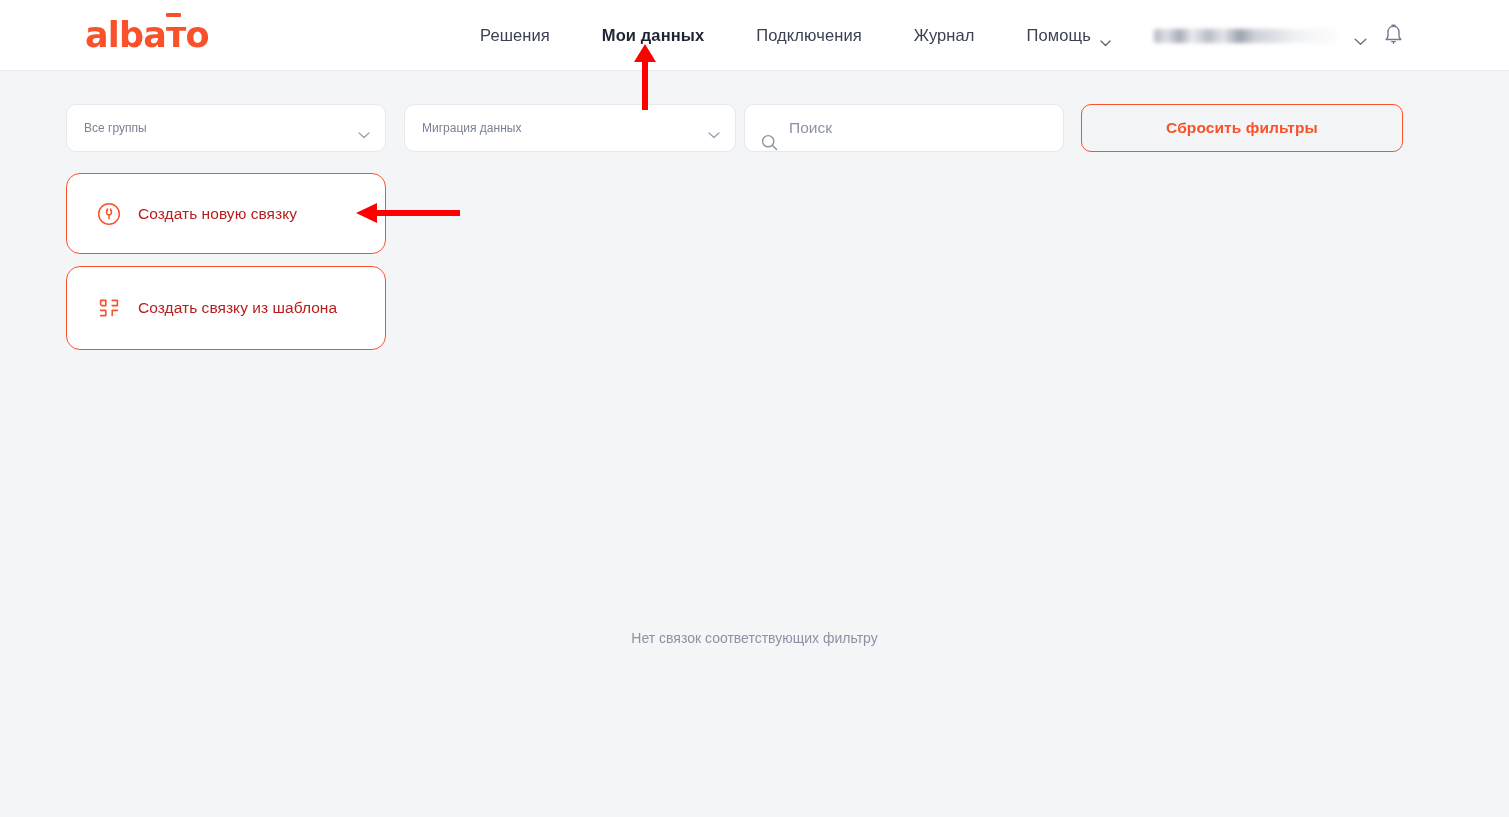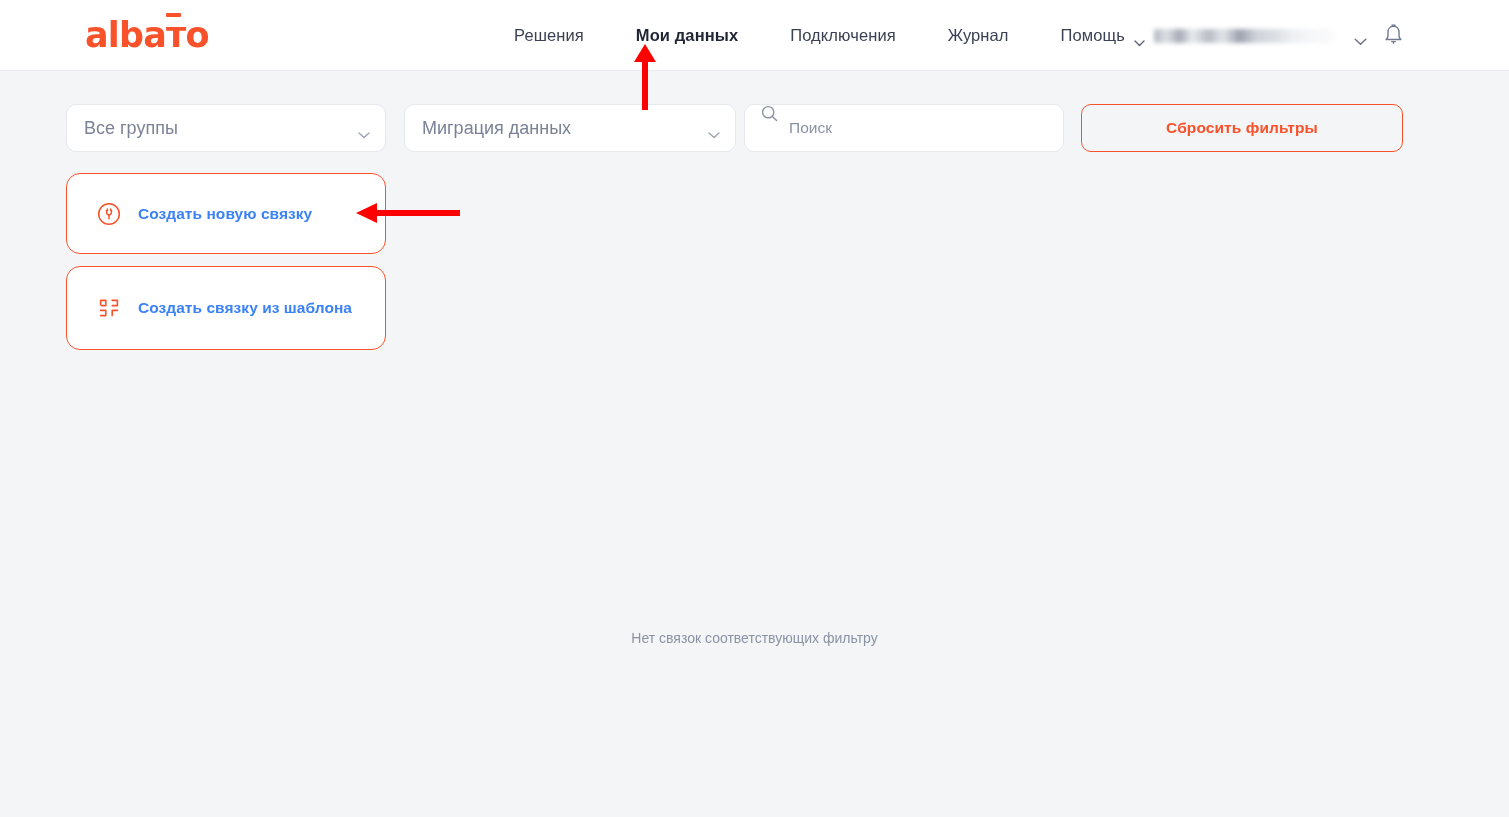--- a/index.html
+++ b/index.html
@@ -67,21 +67,21 @@
     gap: 0px;
   }
   .nav-item {
     font-size: 16.5px;
     color: #3b4153;
     padding: 0 26px;
     cursor: pointer;
     white-space: nowrap;
     letter-spacing: 0.1px;
   }
-  .nav-item:first-child { padding-left: 0; margin-left: 34px; }
+  .nav-item:first-child { padding-left: 0; }
   .nav-item.active {
     font-weight: 700;
     color: #1f2533;
   }
   .nav-item.with-caret {
     display: inline-flex;
     align-items: center;
     gap: 9px;
   }
   .caret {
@@ -134,39 +134,39 @@
     height: 48px;
     background: #ffffff;
     border: 1px solid #e6e8ee;
     border-radius: 10px;
     display: flex;
     align-items: center;
     padding: 0 16px 0 17px;
     cursor: pointer;
   }
   .select-box .lbl {
-    font-size: 18px;
+    font-size: 12px;
     color: #7b8296;
     flex: 1;
   }
 
   #group-select { left: 0; width: 320px; }
   #type-select  { left: 338px; width: 332px; }
 
   .search-box {
     position: absolute;
     top: 0;
     left: 678px;
     width: 320px;
     height: 48px;
     background: #ffffff;
     border: 1px solid #e6e8ee;
     border-radius: 10px;
     display: flex;
-    align-items: flex-start;
+    align-items: flex-end;
     padding: 0 16px;
     gap: 11px;
   }
   .search-box input {
     border: none;
     outline: none;
     font-size: 15.5px;
     font-family: "Liberation Sans", sans-serif;
     color: #3b4153;
     background: transparent;
@@ -204,22 +204,22 @@
     align-items: center;
     gap: 17px;
     padding-left: 30px;
     cursor: pointer;
   }
   #card-new      { top: 173px; height: 81px; }
   #card-template { top: 266px; height: 84px; }
 
   .card .card-label {
     font-size: 15.5px;
-    font-weight: 700;
-    color: #3b82f6;
+    font-weight: 400;
+    color: #b91c1c;
     letter-spacing: 0.05px;
   }
   .card-icon { flex: none; width: 24px; height: 24px; }
 
   
   .empty-state {
     position: absolute;
     top: 630px;
     left: 0;
     width: 1509px;

